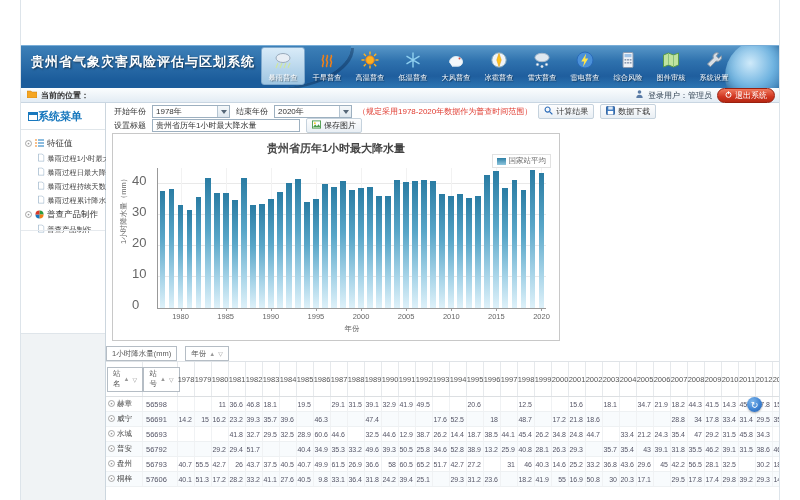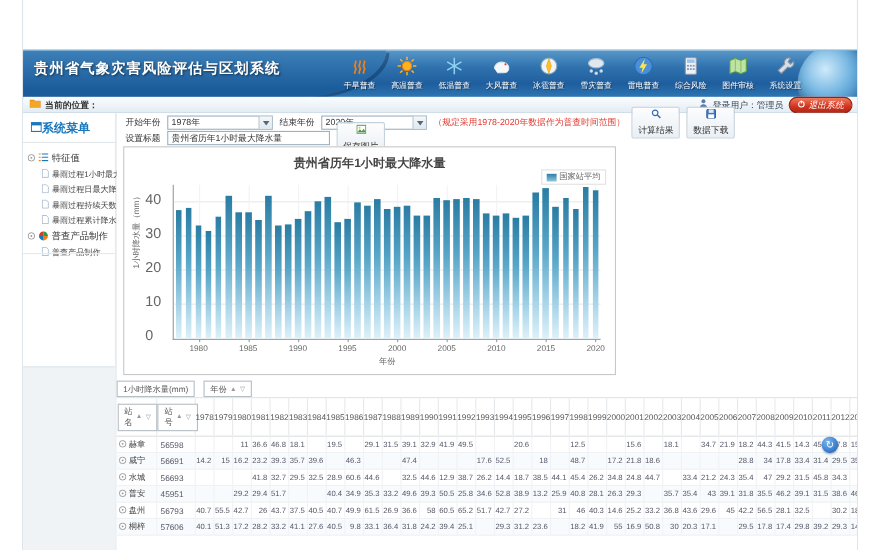--- a/index.html
+++ b/index.html
@@ -26,44 +26,44 @@
   .tool-label{font-size:8px;color:#fff;text-shadow:1px 1px 1px rgba(0,0,0,.5);transform:scale(.9);white-space:nowrap;}
   .tool.active .tool-label{color:#fff;}
   
   .crumbbar{position:absolute;left:0;top:88px;width:760px;height:15px;
     background:linear-gradient(180deg,#fbfdfe,#e3ecf4);border-bottom:1px solid #c9d6e2;
     display:flex;align-items:center;justify-content:space-between;padding:0 6px;box-sizing:border-box;}
   .crumb-left{display:flex;align-items:center;gap:4px;font-size:8px;color:#667;text-align:center;}
   .crumb-prefix{color:#333;font-weight:bold;}
   .crumb-right{display:flex;align-items:center;gap:5px;font-size:8px;color:#345;}
   .logout-btn{display:flex;align-items:center;gap:3px;background:linear-gradient(180deg,#f07a5e,#d03520 60%,#b62713);
-    border:1px solid #99200f;border-radius:8px;color:#fff;font-size:8px;padding:1px 7px;cursor:pointer;font-style:italic;}
+    border:1px solid #99200f;border-radius:8px;color:#fff;font-size:8px;padding:1px 7px;cursor:pointer;}
   
   .content{position:absolute;left:0;top:103px;width:760px;height:397px;background:#fff;}
   .sidebar{position:absolute;left:0;top:0;width:84px;height:397px;background:#fff;border-right:1px solid #ccd6de;}
   .side-title{display:flex;align-items:center;gap:0;padding:6px 0 5px 7px;border-bottom:1px solid #e0e6ea;
     color:#1878be;font-size:11px;font-weight:bold;}
   .tree{padding:5px 2px 0 4px;}
   .tree-group{display:flex;align-items:center;gap:3px;font-size:8.5px;color:#333;margin-top:3px;cursor:pointer;}
   .tree-item{display:flex;align-items:center;gap:3px;font-size:8px;color:#444;margin:3px 0 0 13px;cursor:pointer;white-space:nowrap;transform:scale(.92);transform-origin:left;}
   .side-div{position:absolute;left:0;top:127px;width:84px;border-top:1px solid #e6eaee;}
   .side-foot{position:absolute;left:0;top:230px;width:84px;height:167px;background:#f0f3f5;border-top:1px solid #dfe5ea;}
   
   .main{position:absolute;left:85px;top:0;width:675px;height:397px;background:#fff;}
   .form-row{position:absolute;left:8px;display:flex;align-items:center;gap:6px;font-size:8px;color:#333;height:13px;}
   .row1{top:2px;} .row2{top:16px;}
-  .sel{width:96px;height:13px;border:1px solid #9db0c0;background:#fff;display:inline-flex;align-items:flex-start;
+  .sel{width:78px;height:13px;border:1px solid #9db0c0;background:#fff;display:inline-flex;align-items:flex-start;
     justify-content:space-between;padding:0 0 0 3px;font-size:8px;color:#333;box-sizing:border-box;cursor:pointer;}
   .sel-arrow{width:11px;height:11px;background:linear-gradient(#f5f8fa,#dfe8ef);border-left:1px solid #b5c5d2;
     display:flex;align-items:center;justify-content:center;}
   .tri{width:0;height:0;border-left:3px solid transparent;border-right:3px solid transparent;border-top:4px solid #567;}
   .inp{width:148px;height:13px;border:1px solid #9db0c0;font-size:8px;padding:0 3px;color:#333;background:#fff;box-sizing:border-box;}
   .note-red{color:#e03a2f;font-size:8px;}
-  .chip-btn{display:inline-flex;align-items:center;gap:3px;border:1px solid #c5d2dd;border-radius:2px;
-    background:linear-gradient(180deg,#fdfdfe,#e9eff4);padding:1px 5px;font-size:8px;color:#333;cursor:pointer;flex-direction:column;}
+  .chip-btn{display:inline-flex;gap:3px;border:1px solid #c5d2dd;border-radius:2px;
+    background:linear-gradient(180deg,#fdfdfe,#e9eff4);padding:1px 5px;font-size:8px;color:#333;cursor:pointer;}
   
   .chart-panel{position:absolute;left:6px;top:30px;width:446px;height:206px;border:1px solid #c8c8c8;background:#fff;}
   .chart-title{position:absolute;left:0;top:7px;width:100%;text-align:center;font-size:11px;color:#444;font-weight:bold;}
   .legend{position:absolute;right:8px;top:20px;display:flex;align-items:center;gap:3px;border:1px solid #e2e2e2;
     padding:1px 4px;font-size:7.5px;color:#666;cursor:pointer;background:#fff;}
   .legend-swatch{width:9px;height:7px;background:linear-gradient(180deg,#2d7fa5,#8fc6de);}
   .plot{position:absolute;left:44px;top:34px;width:388px;height:140px;border-left:1px solid #999;border-bottom:1px solid #999;}
   .hgrid{position:absolute;left:0;width:388px;height:1px;background:#e9e9e9;}
   .vgrid{position:absolute;top:0;width:1px;height:140px;background:#f2f2f2;}
   .bar{position:absolute;bottom:0;width:5.8px;background:linear-gradient(180deg,#2a7ca3 0%,#58a6c8 40%,#a7d4e8 75%,#def1f9 100%);}
@@ -99,20 +99,29 @@
 </head>
 <body>
 
 <div class="app">
 
   <div class="banner">
     <div class="globe"></div>
     <div class="swoosh"></div>
     <div class="banner-title">贵州省气象灾害风险评估与区划系统</div>
     <div class="toolbar" id="toolbar">
+        <div class="tool active">
+          <div class="tool-icon">
+            <svg viewBox="0 0 20 20">
+              <ellipse cx="10" cy="8" rx="7" ry="4.5" fill="#e8eef5" stroke="#9ab"></ellipse>
+              <path d="M5 13l-2 5M9 13l-2 5M13 13l-2 5M17 13l-2 5" stroke="#cfe6a0" stroke-width="1.2" fill="none"></path>
+            </svg>
+          </div>
+          <div class="tool-label">暴雨普查</div>
+        </div>
         <div class="tool">
           <div class="tool-icon">
             <svg viewBox="0 0 20 20">
               <g stroke="#f08019" stroke-width="1.6" fill="none">
                 <path d="M6 17c-2-2 2-3.5 0-6s2-3.5 0-6"></path>
                 <path d="M10 17c-2-2 2-3.5 0-6s2-3.5 0-6"></path>
                 <path d="M14 17c-2-2 2-3.5 0-6s2-3.5 0-6"></path>
               </g>
             </svg>
           </div>
@@ -653,21 +662,21 @@
               <div class="td td-val"></div>
             </div>
             <div class="trow">
               <div class="td td-name">
                 <div class=""><svg width="7" height="7" viewBox="0 0 8 8">
                     <circle cx="4" cy="4" r="3.4" fill="#fff" stroke="#999"></circle>
                     <circle cx="4" cy="4" r="1" fill="#999"></circle>
                   </svg></div>
                 <div class="">普安</div>
               </div>
-              <div class="td td-id">45951</div>
+              <div class="td td-id">56792</div>
               <div class="td td-val"></div>
               <div class="td td-val"></div>
               <div class="td td-val">29.2</div>
               <div class="td td-val">29.4</div>
               <div class="td td-val">51.7</div>
               <div class="td td-val"></div>
               <div class="td td-val"></div>
               <div class="td td-val">40.4</div>
               <div class="td td-val">34.9</div>
               <div class="td td-val">35.3</div>

